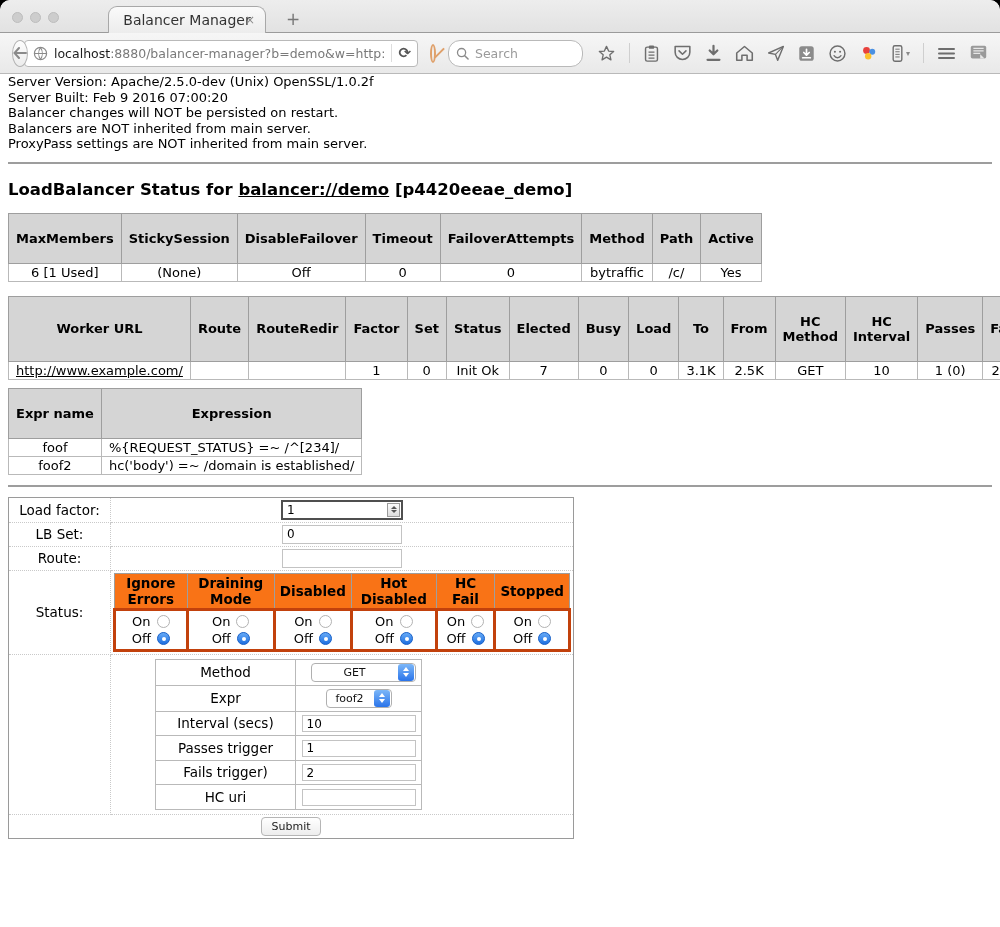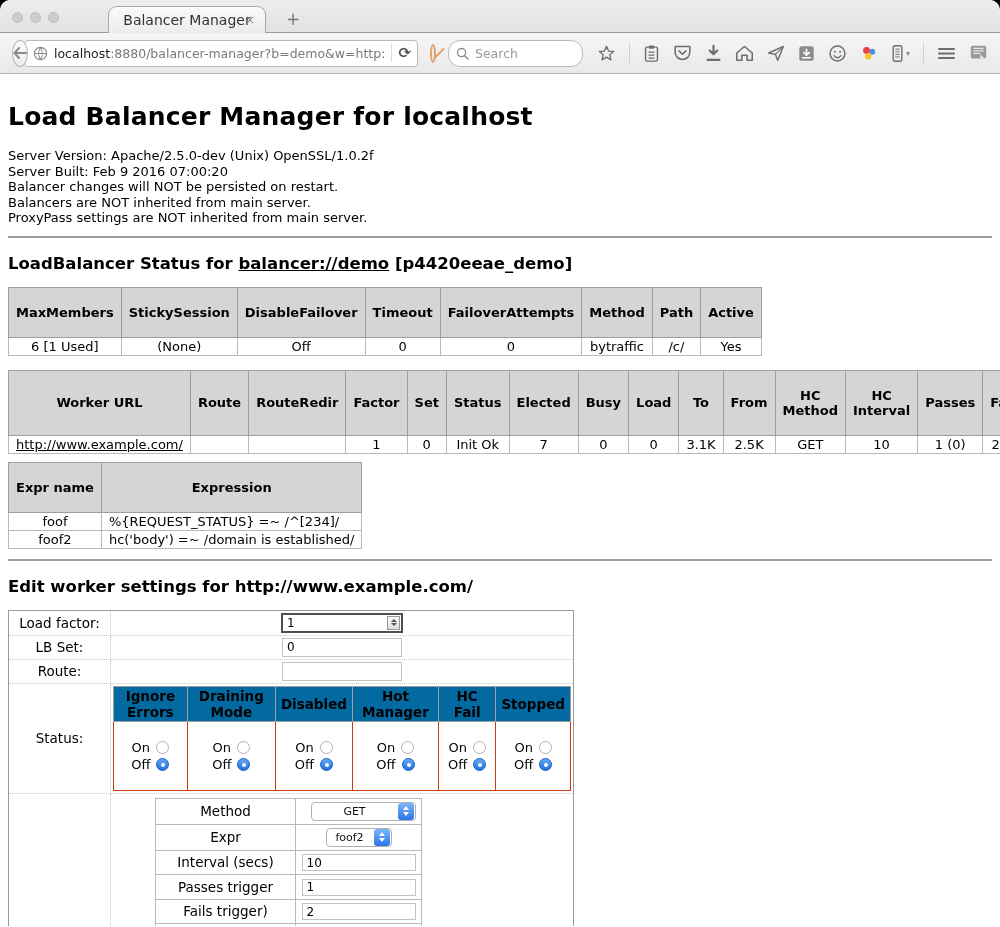--- a/index.html
+++ b/index.html
@@ -55,22 +55,22 @@
   td.fval { text-align:center; height:23px; }
   .txt { width:120px; height:19px; border:1px solid #c3c3c3; font:12px "DejaVu Sans",sans-serif; padding:0 4px; background:#fff; }
   .numwrap { position:relative; display:inline-block; }
   .numwrap input { width:122px; height:20px; border:2px solid #4f4f4f; font:12px "DejaVu Sans",sans-serif; padding:0 16px 0 4px; }
   .spinner { position:absolute; right:3px; top:3px; width:13px; height:14px; border:1px solid #9a9a9a; background:linear-gradient(#fcfcfc,#dcdcdc); display:flex; flex-direction:column; align-items:center; justify-content:center; }
   .spinner i { width:0; height:0; border-left:3px solid transparent; border-right:3px solid transparent; }
   .spin-up { border-bottom:3px solid #555; margin-bottom:1px; }
   .spin-dn { border-top:3px solid #555; }
 
   table.status-table { width:100%; border-collapse:collapse; font-size:13.5px; }
-  table.status-table th { background:#0369a1; border:1px solid #9e9e9e; padding:1px 5px; }
-  table.status-table td { border:1px solid #c2410c; padding:17px 8px; }
+  table.status-table th { background:#f97316; border:1px solid #9e9e9e; padding:1px 5px; }
+  table.status-table td { border:3px solid #c2410c; padding:2px 8px; }
   .rl { display:flex; align-items:center; justify-content:center; gap:6px; height:17px; }
   .rl-label { font-size:13px; }
   .radio { width:13px; height:13px; border-radius:50%; border:1px solid #b2b2b2; background:#fff; display:inline-block; position:relative; }
   .radio.checked { border:1px solid #1b62c8; background:linear-gradient(#66aaf7,#1e6fe0); }
   .radio.checked::after { content:""; position:absolute; left:4px; top:4px; width:4px; height:4px; border-radius:50%; background:#fff; }
 
   .health-wrap { margin:2px 0 2px 42px; }
   table.health-table { border-collapse:collapse; font-size:13.5px; }
   table.health-table th { background:#d5d5d5; border:1px solid #9e9e9e; padding:2px 8px; font-weight:bold; }
   table.health-table td { border:1px solid #b9b9b9; padding:3px 4px; text-align:center; }
@@ -213,21 +213,20 @@
         <svg class="ic" width="19" height="18" viewBox="0 0 22 21">
             <rect x="2" y="2" width="18" height="15" rx="2" fill="#9a9a9a"></rect>
             <path d="M5 5h12M5 8h12M5 11h8" stroke="#e7e7e7" stroke-width="1.4"></path>
             <path d="M13 12l5 5h-5z" fill="#e7e7e7"></path>
           </svg>
       </span>
     </div>
   </div>
 
   <div class="content">
-    <h1 class="pagetitle">Load Balancer Manager for localhost</h1>
 
     <div class="info">
       <div>Server Version: Apache/2.5.0-dev (Unix) OpenSSL/1.0.2f</div>
       <div>Server Built: Feb 9 2016 07:00:20</div>
       <div>Balancer changes will NOT be persisted on restart.</div>
       <div>Balancers are NOT inherited from main server.</div>
       <div>ProxyPass settings are NOT inherited from main server.</div>
     </div>
 
     <hr class="rule">
@@ -312,21 +311,20 @@
       </tr>
       <tr>
         <td>foof2</td>
         <td class="lft">hc('body') =~ /domain is established/</td>
       </tr>
       </tbody>
     </table>
 
     <hr class="rule">
 
-    <h3 class="sec">Edit worker settings for http://www.example.com/</h3>
 
     <table class="form-table">
       <tbody>
       <tr>
         <td class="flabel">Load factor:</td>
         <td class="fval">
           <span class="numwrap">
             <input type="text" value="1" style="">
             <span class="spinner">
                   <i class="spin-up"></i>
@@ -345,21 +343,21 @@
       </tr>
       <tr>
         <td class="flabel">Status:</td>
         <td style="padding:2px;">
           <table class="status-table">
             <tbody>
             <tr>
               <th>Ignore Errors</th>
               <th>Draining Mode</th>
               <th>Disabled</th>
-              <th>Hot Manager</th>
+              <th>Hot Disabled</th>
               <th>HC Fail</th>
               <th>Stopped</th>
             </tr>
             <tr>
               <td>
                 <div class="rl">
                         <span class="rl-label">On</span>
                         <span class="radio"></span>
                       </div>
                 <div class="rl">

